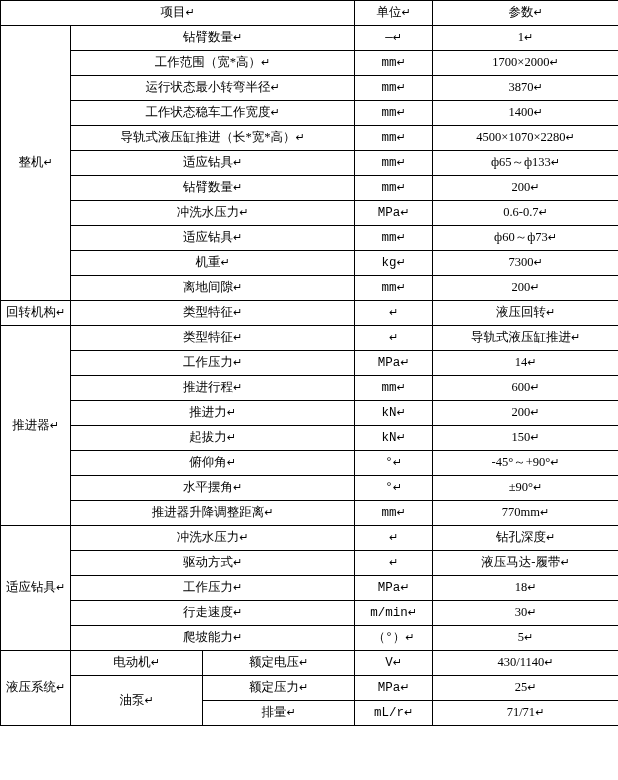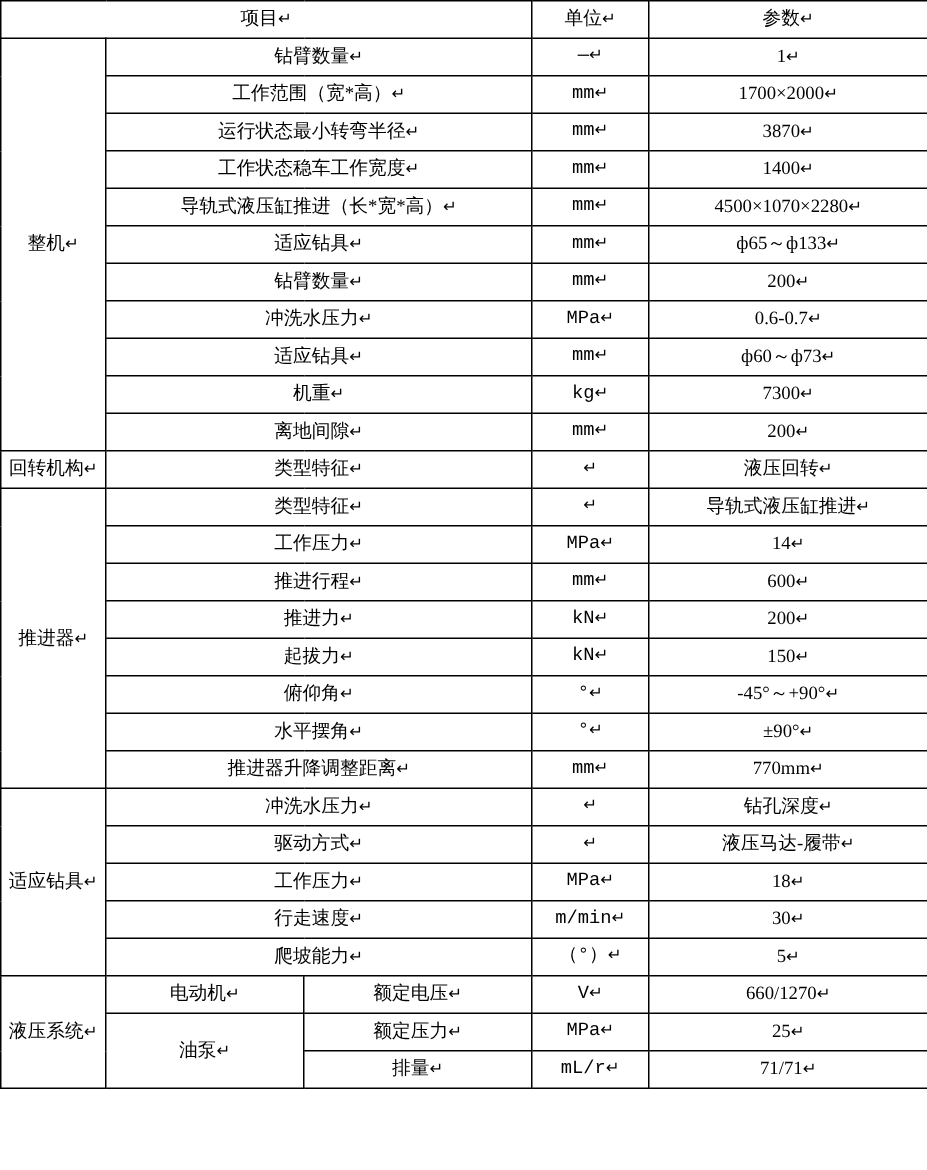--- a/index.html
+++ b/index.html
@@ -195,21 +195,21 @@
       <tr>
         <td colspan="2"><span>爬坡能力</span><span class="pilcrow">↵</span></td>
         <td class="unit"><span>（°）</span><span class="pilcrow">↵</span></td>
         <td><span>5</span><span class="pilcrow">↵</span></td>
       </tr>
       <tr>
         <td rowspan="3" class="group"><span>液压系统</span><span class="pilcrow">↵</span></td>
         <td rowspan="1"><span>电动机</span><span class="pilcrow">↵</span></td>
         <td><span>额定电压</span><span class="pilcrow">↵</span></td>
         <td class="unit"><span>V</span><span class="pilcrow">↵</span></td>
-        <td><span>660/1270</span><span class="pilcrow">↵</span></td>
+        <td><span>430/1140</span><span class="pilcrow">↵</span></td>
       </tr>
       <tr>
         <td rowspan="2"><span>油泵</span><span class="pilcrow">↵</span></td>
         <td><span>额定压力</span><span class="pilcrow">↵</span></td>
         <td class="unit"><span>MPa</span><span class="pilcrow">↵</span></td>
         <td><span>25</span><span class="pilcrow">↵</span></td>
       </tr>
       <tr>
         <td><span>排量</span><span class="pilcrow">↵</span></td>
         <td class="unit"><span>mL/r</span><span class="pilcrow">↵</span></td>

